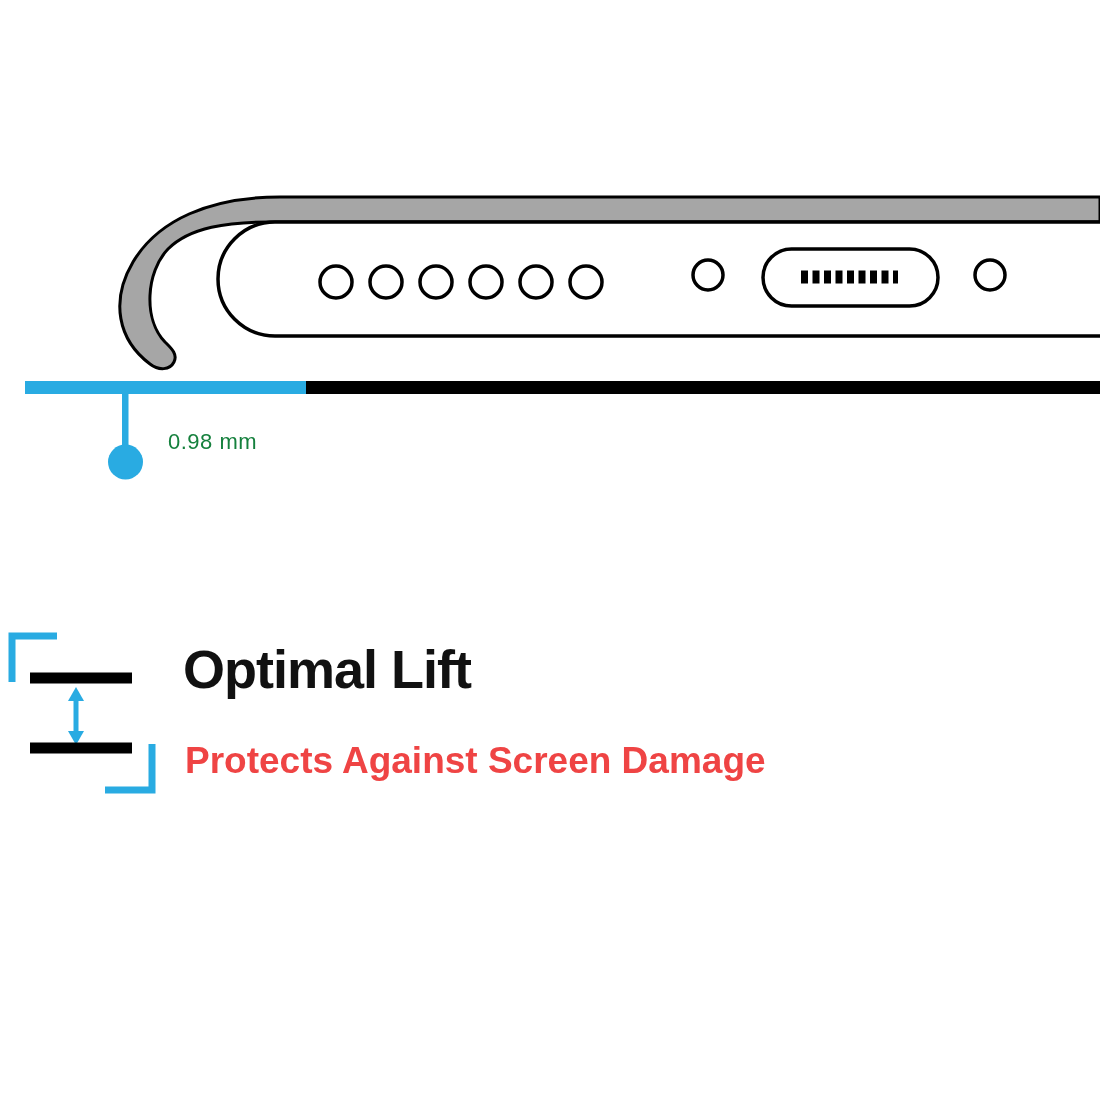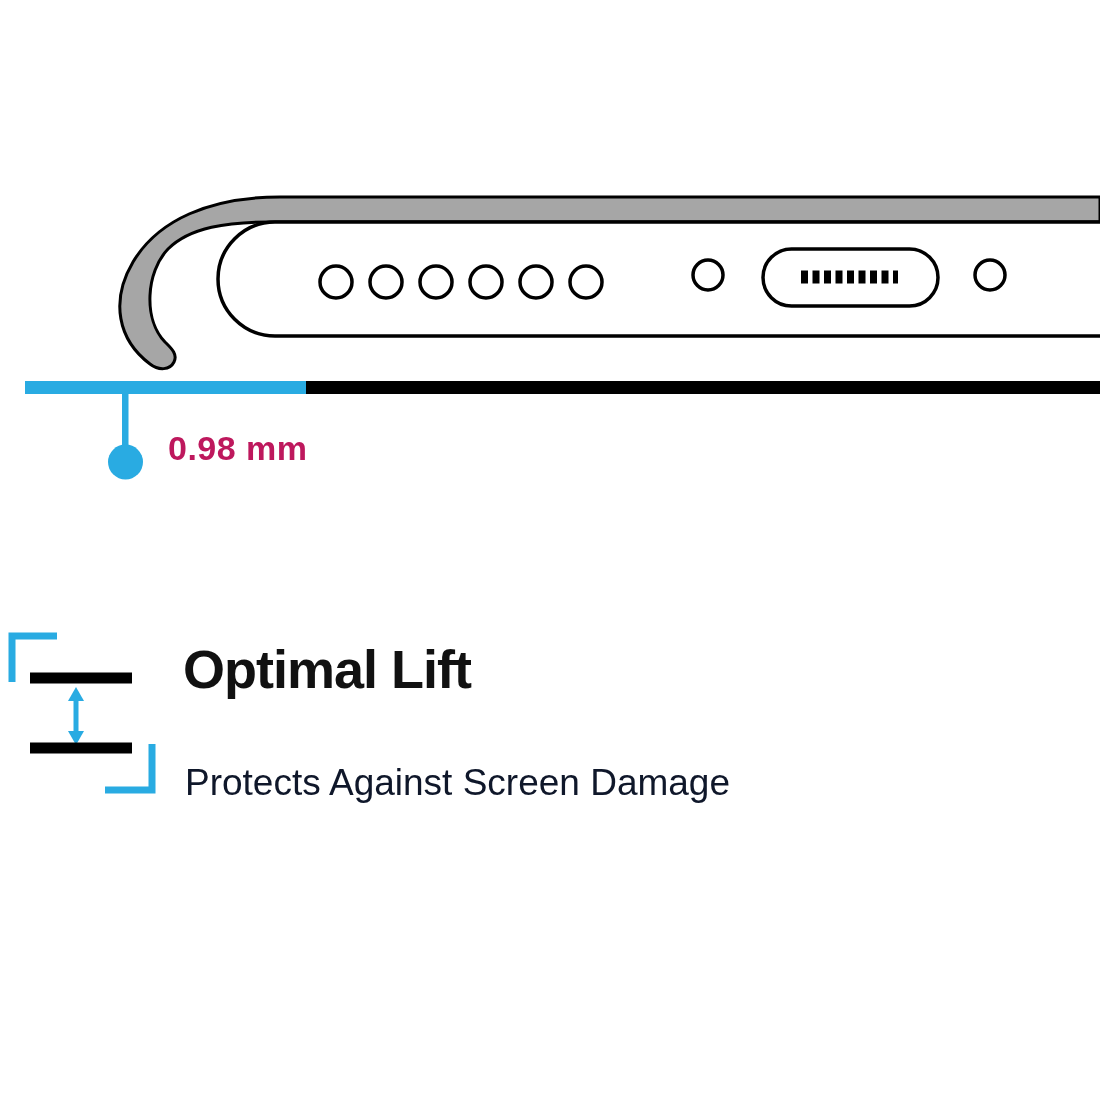--- a/index.html
+++ b/index.html
@@ -17,37 +17,37 @@
   .hole{fill:#fff;stroke:var(--ink,#000);stroke-width:3.5;}
   .port-outline{fill:#fff;stroke:var(--ink,#000);stroke-width:3.5;}
   .port-pins{stroke:var(--ink,#000);stroke-width:13;stroke-dasharray:7 4.5;fill:none;}
   .surface-black{fill:var(--ink,#000);}
   .surface-accent{fill:var(--accent,#29ABE2);}
   .pointer-line{fill:var(--accent,#29ABE2);}
   .pointer-dot{fill:var(--accent,#29ABE2);}
   
   .measure-label{
     position:absolute;left:168px;top:429px;
-    font-size:34px;font-weight:700;color:#be185d;
+    font-size:22px;font-weight:400;color:#15803d;
     letter-spacing:0.5px;
   }
   
   .lift-icon{position:absolute;left:5px;top:628px;}
   .bracket{stroke:var(--accent,#29ABE2);stroke-width:7;fill:none;}
   .bar{stroke:var(--ink,#000);stroke-width:11;}
   .arrow-line{stroke:var(--accent,#29ABE2);stroke-width:5;}
   .arrow-head{fill:var(--accent,#29ABE2);}
   .feature-title{
     position:absolute;left:183px;top:642px;margin:0;
     font-size:54px;font-weight:800;color:#111;
     letter-spacing:-1px;line-height:1;
   }
   .feature-subtitle{
-    position:absolute;left:185px;top:763px;margin:0;
-    font-size:37px;font-weight:400;color:#0f172a;
+    position:absolute;left:185px;top:741px;margin:0;
+    font-size:37px;font-weight:700;color:#ef4444;
     letter-spacing:0px;line-height:1.1;
   }
 </style>
 </head>
 <body>
 
 <div class="page">
 
   <svg class="diagram" width="1100" height="520" viewBox="0 0 1100 520">
 

